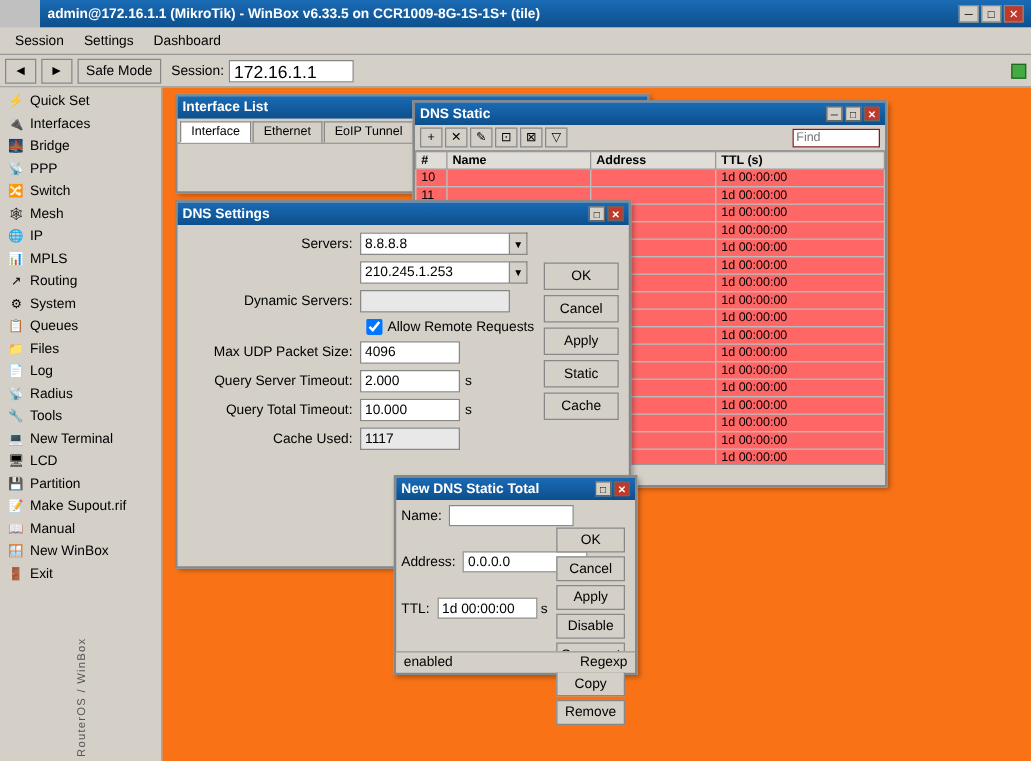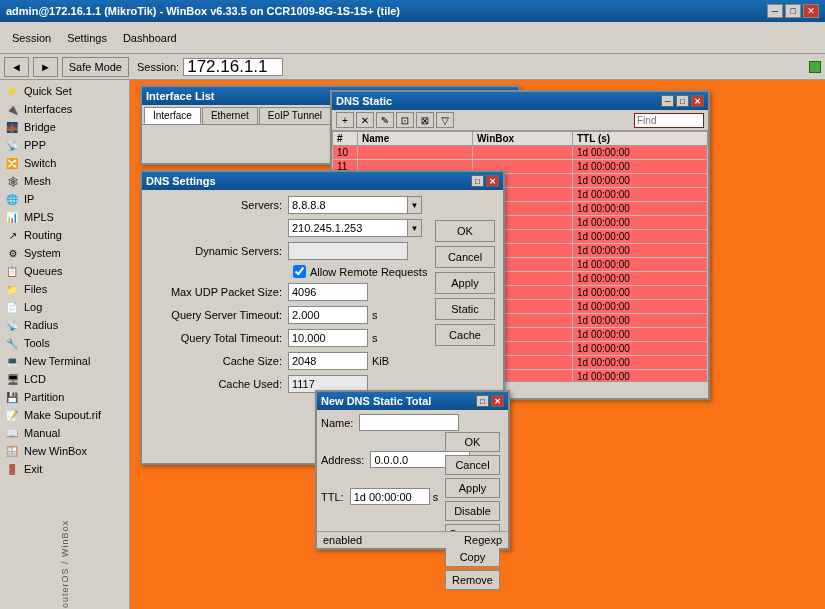--- a/index.html
+++ b/index.html
@@ -8,38 +8,39 @@
     
     .title-bar {
       background: linear-gradient(to bottom, #1a6bb5, #0d4f8c);
       color: white;
       height: 22px;
       display: flex;
       align-items: center;
       justify-content: space-between;
       padding: 0 6px;
       user-select: none;
+      margin-left: 32px;
     }
     .title-bar-text { font-size: 11px; font-weight: bold; }
     .title-bar-buttons { display: flex; gap: 2px; }
     .title-btn {
       width: 16px; height: 14px;
       border: 1px solid #888;
       display: flex; align-items: center; justify-content: center;
       font-size: 9px; cursor: pointer;
       color: #000;
     }
     .title-btn.minimize { background: #d4d0c8; }
     .title-btn.maximize { background: #d4d0c8; }
     .title-btn.close { background: #c0392b; color: white; }
 
     
     .menu-bar {
       background: #d4d0c8;
-      height: 32px;
+      height: 22px;
       display: flex;
       align-items: center;
       padding: 0 4px;
       border-bottom: 1px solid #999;
     }
     .menu-item {
       padding: 2px 8px;
       cursor: pointer;
       font-size: 11px;
     }
@@ -61,21 +62,21 @@
       border: 1px solid #888;
       cursor: pointer;
       display: flex; align-items: center;
       font-size: 11px;
     }
     .session-label { font-size: 11px; margin-left: 4px; }
     .session-input {
       height: 18px;
       border: 1px solid #888;
       padding: 0 3px;
-      font-size: 17px;
+      font-size: 14px;
       width: 100px;
     }
 
     
     .main-area {
       display: flex;
       height: calc(609px - 22px - 20px - 26px);
       background: #c0c0c0;
     }
 
@@ -482,21 +483,21 @@
         <div class="dns-btn">⊠</div>
         <div class="dns-btn">▽</div>
         <input class="dns-search" type="text" placeholder="Find" style="">
       </div>
       <div class="dns-table-container">
         <table class="dns-table">
           <thead>
             <tr>
               <th style="width:25px">#</th>
               <th style="width:115px">Name</th>
-              <th style="width:100px">WinBox</th>
+              <th style="width:100px">Address</th>
               <th>TTL (s)</th>
             </tr>
           </thead>
           <tbody id="dns-table-body">
           <tr class="red-row">
       <td>10</td>
       <td style="background:#ff6666; min-width:115px;">&nbsp;</td>
       <td style="background:#ff6666; min-width:100px;">&nbsp;</td>
       <td>1d 00:00:00</td>
     </tr>
@@ -648,25 +649,20 @@
           <input class="form-input form-input-med" type="text" value="2.000" style="">
           <span class="form-suffix">s</span>
         </div>
 
         <div class="form-row">
           <span class="form-label">Query Total Timeout:</span>
           <input class="form-input form-input-med" type="text" value="10.000" style="">
           <span class="form-suffix">s</span>
         </div>
 
-        <div class="form-row">
-          <span class="form-label">Cache Size:</span>
-          <input class="form-input form-input-med" type="text" value="2048" style="">
-          <span class="form-suffix">KiB</span>
-        </div>
 
 
         <div class="form-row">
           <span class="form-label">Cache Used:</span>
           <input class="form-input form-input-med" type="text" style="background: rgb(232, 232, 232);" readonly="" value="1117">
         </div>
 
         <div class="dns-settings-buttons">
           <button class="dns-action-btn">OK</button>
           <button class="dns-action-btn">Cancel</button>

